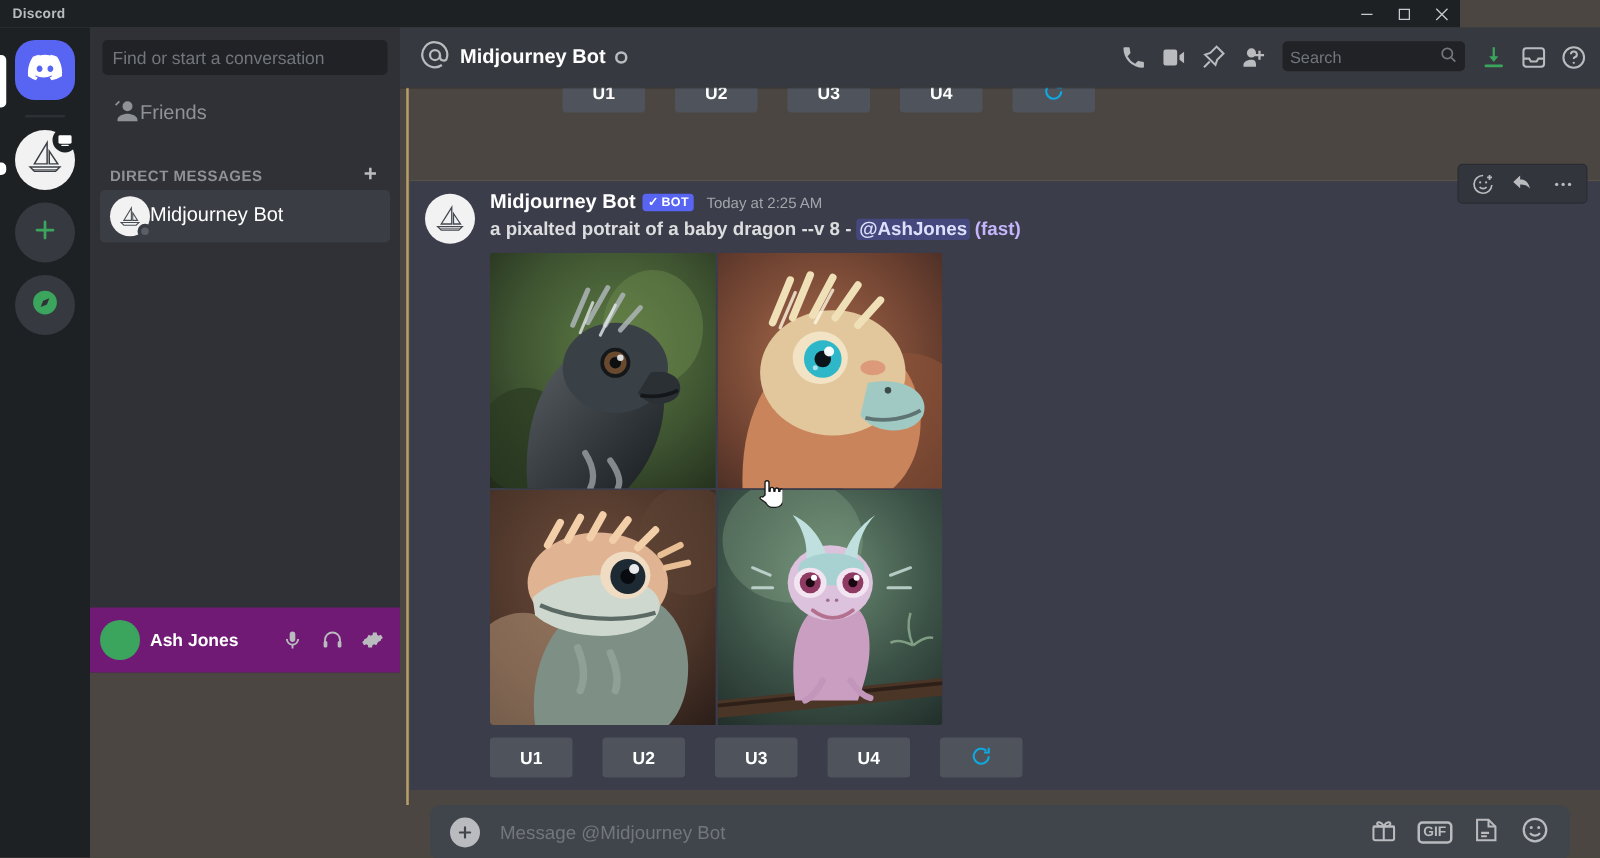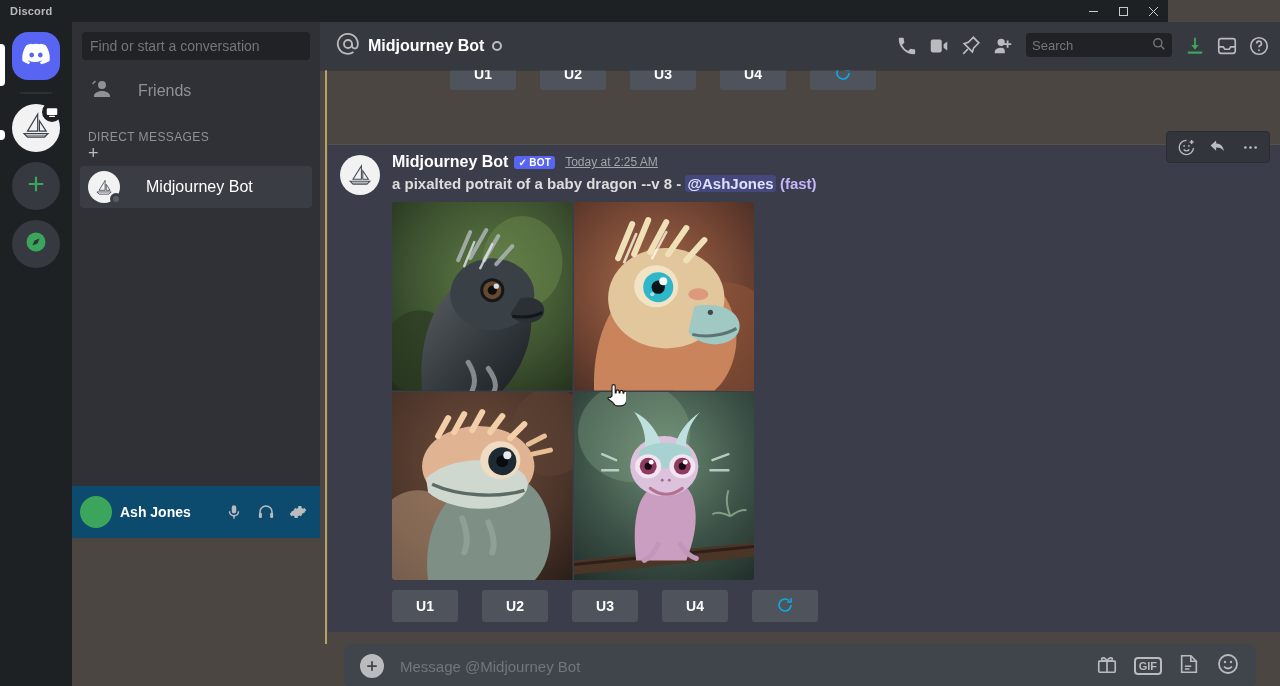--- a/index.html
+++ b/index.html
@@ -74,42 +74,42 @@
   }
   .dm-search-wrap { padding: 10px; }
   .dm-search {
     height: 28px; background: #202225; border-radius: 4px;
     display: flex; align-items: center; padding: 0 8px;
     color: #72767d; font-size: 14px;
   }
   .dm-list { flex: 1; padding: 0 8px; overflow: hidden; }
   .dm-row {
     height: 42px; border-radius: 4px; display: flex; align-items: center;
-    padding: 0 8px; color: #8e9297; font-size: 16px; gap: 26px;
+    padding: 0 8px; color: #8e9297; font-size: 16px; gap: 0;
   }
   .dm-row.selected { background: #3a3d44; color: #ffffff; }
   .dm-row .label { font-size: 16px; }
   .dm-heading {
-    display: flex; align-items: flex-start; justify-content: space-between;
+    display: flex; align-items: flex-end; justify-content: space-between;
     padding: 18px 10px 4px 8px;
-    color: #8e9297; font-size: 12px; font-weight: normal; letter-spacing: .4px; flex-direction: column;
+    color: #8e9297; font-size: 12px; font-weight: bold; letter-spacing: .4px;
   }
   .dm-heading .plus { font-size: 18px; line-height: 1; color: #b9bbbe; }
   .dm-avatar {
     width: 32px; height: 32px; border-radius: 50%; background: #f2f2f2;
     display: flex; align-items: center; justify-content: center; position: relative;
     flex: none;
   }
   .dm-avatar .status {
     position: absolute; right: -2px; bottom: -2px;
     width: 12px; height: 12px; border-radius: 50%;
     background: #5a5e66; border: 3px solid #3a3d44;
   }
   .user-panel {
-    height: 52px; background: #0c4a6e; display: flex; align-items: center;
+    height: 52px; background: #701a75; display: flex; align-items: center;
     padding: 0 8px; gap: 8px;
   }
   .user-avatar {
     width: 32px; height: 32px; border-radius: 50%; background: #3ba55d; flex: none;
   }
   .user-name { color: #fff; font-size: 14px; font-weight: bold; }
   .user-icons { margin-left: auto; display: flex; gap: 4px; color: #b9bbbe; }
   .user-icons .ic { width: 28px; height: 28px; display: flex; align-items: center; justify-content: center; }
 
   
@@ -172,21 +172,21 @@
     width: 40px; height: 40px; border-radius: 50%; background: #f2f2f2;
     display: flex; align-items: center; justify-content: center;
   }
   .msg-head { display: flex; align-items: center; gap: 6px; }
   .msg-author { color: #fff; font-size: 16px; font-weight: bold; }
   .bot-badge {
     background: #5865f2; color: #fff; font-size: 10px; font-weight: bold;
     border-radius: 3px; padding: 1px 4px; display: flex; align-items: center; gap: 2px;
     letter-spacing: .3px;
   }
-  .msg-time { color: #a3a6aa; font-size: 12px; margin-left: 4px; text-decoration: underline; }
+  .msg-time { color: #a3a6aa; font-size: 12px; margin-left: 4px; }
   .msg-text {
     color: #dcddde; font-size: 15px; font-weight: bold; margin-top: 4px;
   }
   .mention {
     color: #dee0fc; background: rgba(88,101,242,.3); border-radius: 3px; padding: 0 2px;
   }
   .msg-text .dim { font-weight: bold; color: #c4b5fd; }
 
   .grid {
     margin-top: 10px; width: 362px; height: 378px;

